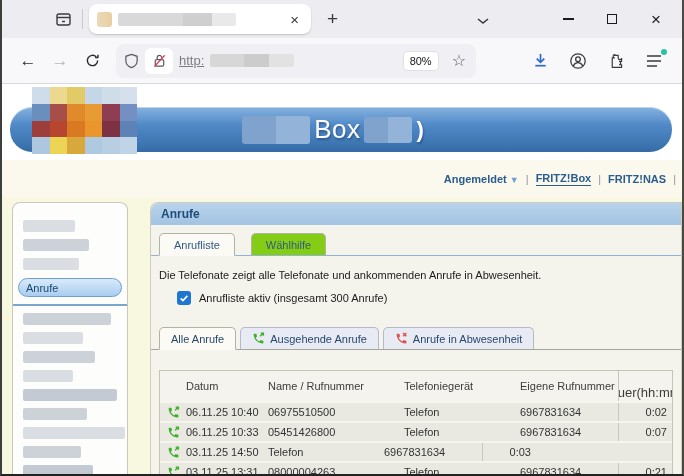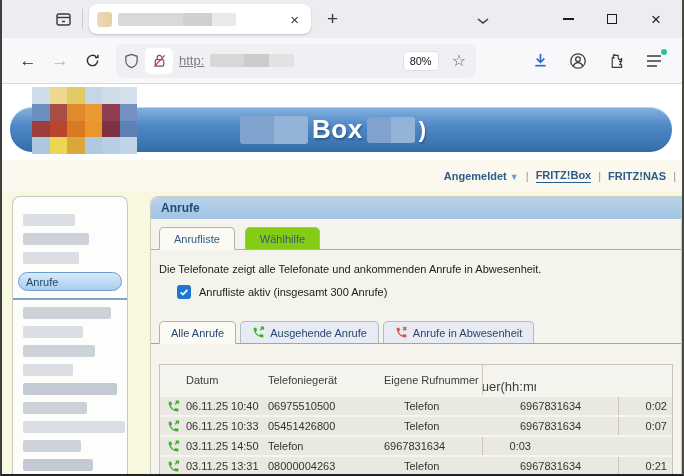--- a/index.html
+++ b/index.html
@@ -42,27 +42,27 @@
 
   
   .page { height:391px; display:flex; flex-direction:column; background:#fcfaf1; }
   .banner-zone { height:76px; position:relative; background:#fff; }
   .banner-bar { position:absolute; left:8px; top:23px; width:662px; height:45px; border-radius:22px;
                 background:linear-gradient(#85b3e0 0%,#5189c7 40%,#3c74b0 85%,#346aa6 100%);
                 box-shadow:inset 0 1px 0 rgba(255,255,255,.45); }
   .banner-text { position:absolute; left:0; top:23px; width:662px; height:45px; display:flex; align-items:center; justify-content:center; gap:4px; }
   .btxt-blur { height:28px; border-radius:3px; background:linear-gradient(90deg,#7fa3cc 0 50%,#93b4d8 50%); }
   .b1 { width:68px; } .b2 { width:48px; height:26px; }
-  .product { color:#fff; font-size:26px; font-weight:700; letter-spacing:.5px; text-shadow:1px 2px 2px rgba(20,50,90,.45); }
+  .product { color:#fff; font-size:26px; font-weight:400; letter-spacing:.5px; text-shadow:1px 2px 2px rgba(20,50,90,.45); }
   .suffix { color:#fff; font-size:22px; font-weight:700; text-shadow:1px 2px 2px rgba(20,50,90,.45); }
   .logo-mosaic { position:absolute; left:30px; top:3px; width:105px; height:67px; display:grid;
                  grid-template-columns:repeat(6,1fr); grid-template-rows:repeat(4,1fr); }
   .logo-mosaic i { display:block; }
 
-  .links-row { height:32px; background:#fbf9ee; display:flex; align-items:center; justify-content:flex-end; gap:7px;
+  .links-row { height:38px; background:#fbf9ee; display:flex; align-items:center; justify-content:flex-end; gap:7px;
                font-size:11px; font-weight:bold; color:#2b5c8e; padding-right:6px; }
   .links-row .sep { color:#8b97a5; font-weight:normal; }
   .dd-arrow { color:#6f9fd0; font-size:9px; }
   .navlink { text-decoration:none; color:#2b5c8e; }
   .navlink.active { border-bottom:1px solid #2b5c8e; padding-bottom:1px; }
 
   .content { flex:1; background:#f8f7e0; display:flex; gap:22px; padding:4px 0 0 10px; overflow:hidden; }
 
   
   .sidebar { width:130px; background:#fdfdfb; border:1px solid #c9c9c0; border-bottom:none; border-radius:8px 8px 0 0; padding-top:10px; }
@@ -71,21 +71,21 @@
   .blur.d3 { background:#c3cad4; }
   .menu-pill { margin:8px 5px 0; height:19px; border:1px solid #6ca0d0; border-radius:10px;
                background:linear-gradient(#d9eafa,#a9cdef); display:flex; align-items:center;
                font-size:11px; color:#18486f; padding-left:7px; }
   .side-sep { border-top:2px solid #7aa6cc; margin-top:7px; }
 
   
   .main { width:548px; background:#f4f3ec; border:1px solid #cfcdbd; border-bottom:none; border-radius:8px 0 0 0; }
   .panel-header { height:22px; background:linear-gradient(#b9d3ec,#a2c3e1); border-radius:8px 0 0 0;
                   font-size:12px; font-weight:bold; color:#1d4d78; display:flex; align-items:center; padding-left:10px; }
-  .tabs-row { display:flex; gap:10px; padding:8px 8px 0; border-bottom:1px solid #8fb4d4; }
+  .tabs-row { display:flex; gap:16px; padding:8px 8px 0; border-bottom:1px solid #8fb4d4; }
   .tab-item { font-size:11px; color:#2f5a84; padding:5px 14px 4px; border:1px solid #b3b3a3; border-bottom:none;
               border-radius:5px 5px 0 0; background:#84cc16; }
   .tab-item.active { background:#fbfaf5; margin-bottom:-1px; border-bottom:1px solid #fbfaf5; }
   .desc { font-size:11px; color:#1c1c1c; margin:13px 8px 10px; }
   .check-row { display:flex; align-items:center; gap:8px; margin:2px 8px 16px 26px; }
   .checkbox { width:14px; height:14px; background:#1e76d0; border-radius:3px; display:flex; align-items:center; justify-content:center; }
   .checkbox svg { width:10px; height:10px; }
   .check-label { font-size:11px; color:#1c1c1c; }
 
   .ftabs-row { display:flex; gap:4px; padding:6px 8px 0; border-bottom:1px solid #a5a59b; }
@@ -309,20 +309,21 @@
                 <path class="arr" d="M15 2l6 6M21 2l-6 6"></path>
               </svg>
             <span>Anrufe in Abwesenheit</span>
           </span>
         </div>
 
         <div class="table-wrap">
           <div class="thead">
             <span class="cell c-icon"></span>
             <span class="cell c-datum">Datum</span>
+            <span class="cell c-name">Name / Rufnummer</span>
             <span class="cell c-geraet">Telefoniegerät</span>
             <span class="cell c-eigene">Eigene Rufnummer</span>
             <span class="cell c-dauer">
               <span>Dauer</span>
               <span>(hh:mm)</span>
             </span>
           </div>
           <div id="tbody">
               <div class="trow">
     <span class="cell c-icon">

